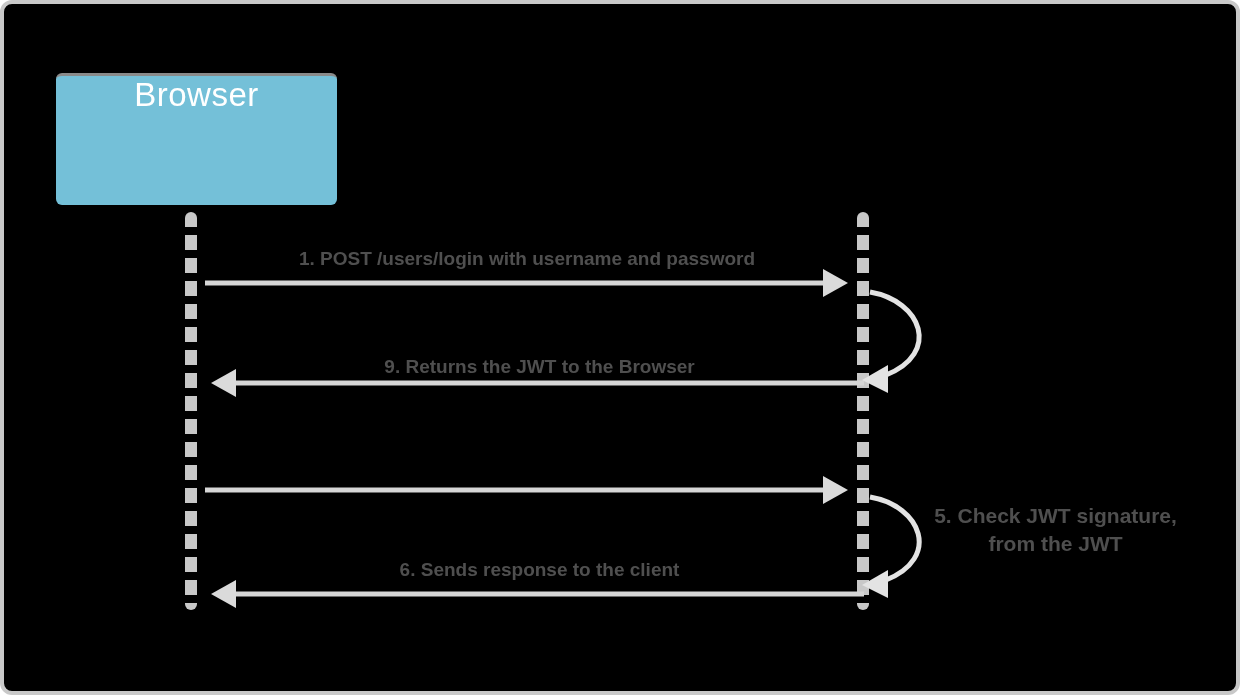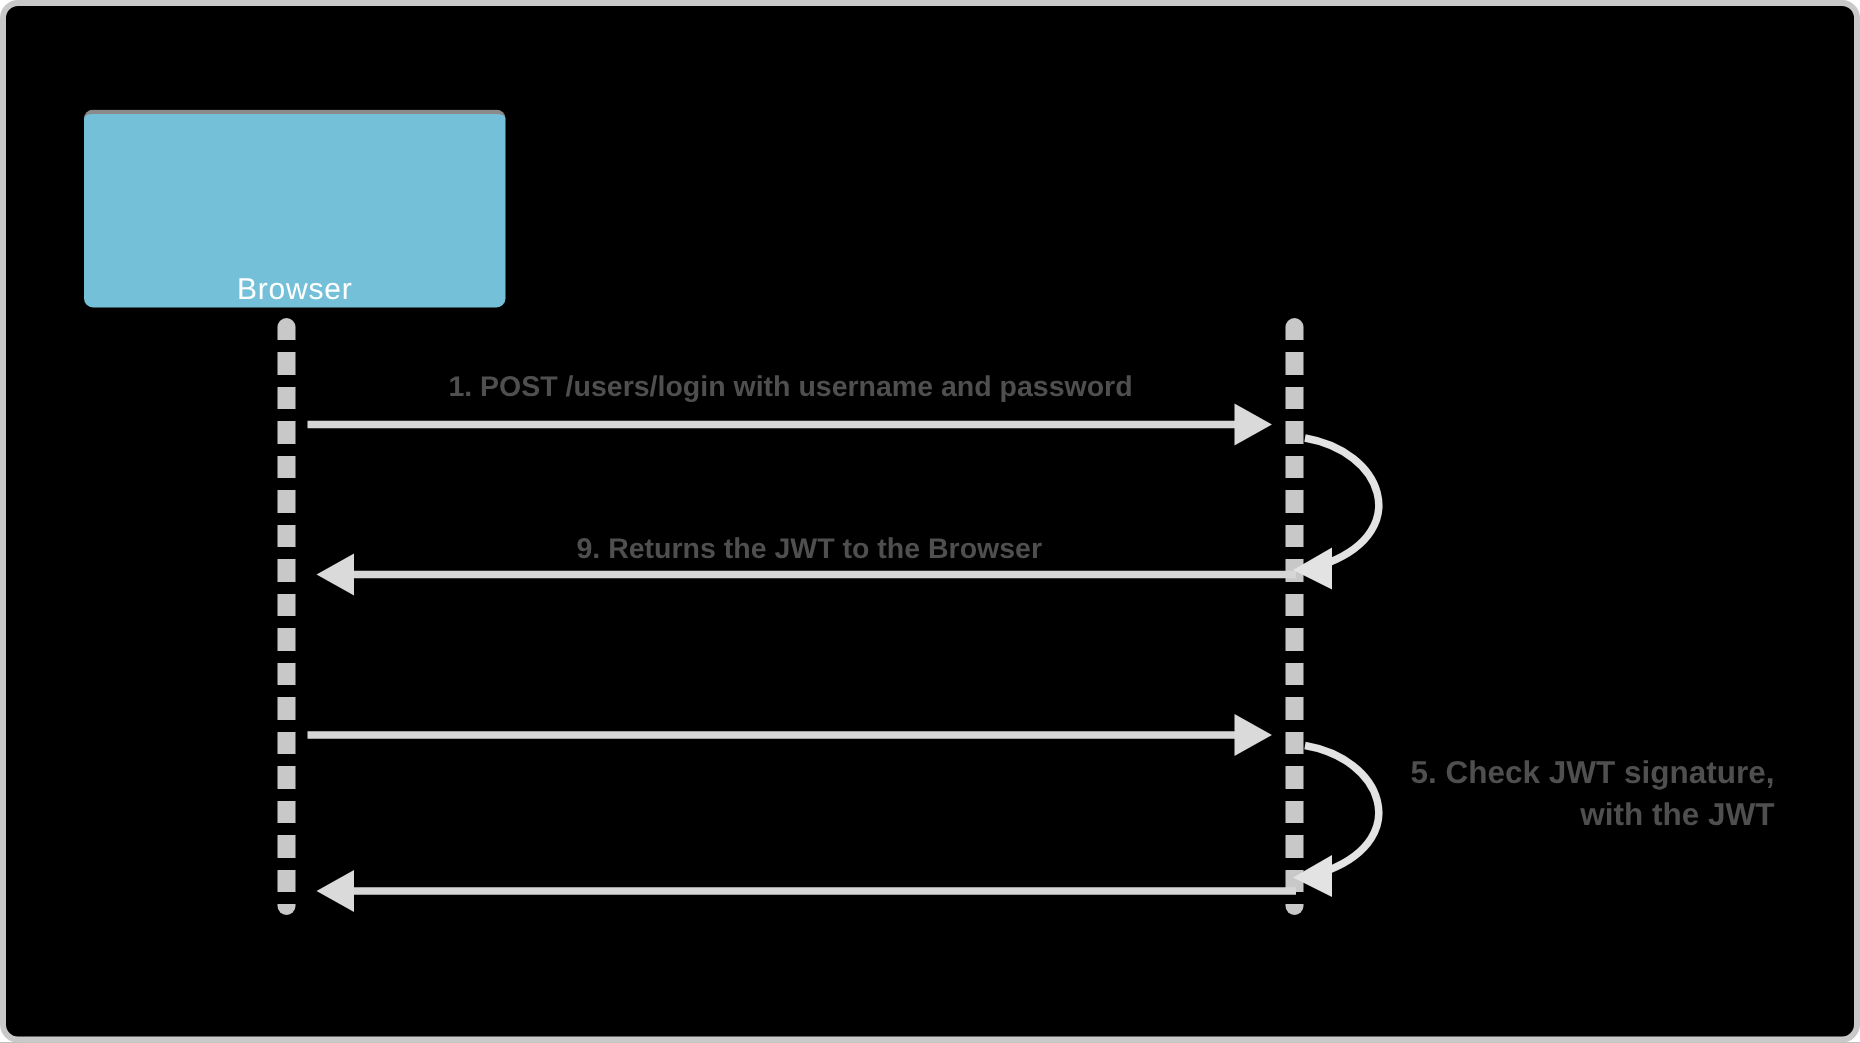--- a/index.html
+++ b/index.html
@@ -5,23 +5,23 @@
   html,body{margin:0;padding:0;background:#ffffff;}
   .canvas{
     position:relative;width:1240px;height:695px;overflow:hidden;
     font-family:"Liberation Sans", sans-serif;
   }
   .frame{
     position:absolute;inset:0;box-sizing:border-box;
     background:#000000;border:4px solid #c9c9c9;border-radius:12px;
   }
   .actor-box{
-    position:absolute;display:flex;align-items:flex-end;justify-content:center;
+    position:absolute;display:flex;align-items:flex-start;justify-content:center;
     border-radius:6px;border-top:3px solid #8a8a8a;box-sizing:border-box;
-    font-size:20px;font-weight:500;letter-spacing:.5px;color:#ffffff;
+    font-size:33px;font-weight:500;letter-spacing:.5px;color:#ffffff;
   }
   #browser-box{left:56px;top:73px;width:281px;height:132px;}
   #server-box{left:725px;top:73px;width:282px;height:132px;}
   .lifeline{
     position:absolute;width:12px;top:212px;height:398px;border-radius:6px;
     background:repeating-linear-gradient(to bottom,#c8c8c8 0 15px,transparent 15px 23px);
   }
   #browser-lifeline{left:185px;}
   #server-lifeline{left:857px;}
   svg.wires{position:absolute;left:0;top:0;width:1240px;height:695px;}
@@ -31,21 +31,21 @@
   }
   #label-m1{left:207px;width:640px;top:246px;}
   #label-m3{left:213px;width:653px;top:354px;}
   #label-m4{left:207px;width:640px;top:453px;}
   #label-m6{left:213px;width:653px;top:557px;}
   .note-label{
     position:absolute;color:#4f4f4f;font-size:21px;font-weight:600;
     text-align:center;line-height:29px;
   }
   #label-m2{left:905px;top:308px;width:230px;}
-  #label-m5{left:928px;top:502px;width:255px;line-height:28px;text-align:right;}
+  #label-m5{left:928px;top:502px;width:255px;line-height:28px;}
 </style>
 </head>
 <body>
 
 <div class="canvas">
   <div class="frame"></div>
 
   <div class="actor-box" id="browser-box" style="background-color: rgb(116, 192, 216); color: rgb(255, 255, 255);">
     <span>Browser</span>
   </div>
@@ -73,18 +73,19 @@
       <path d="M 870 292 C 922 301 941 353 886 375"></path>
       <polygon points="862,380 888,365 888,393" fill="#e3e3e3" stroke="none"></polygon>
 
       <path d="M 870 497 C 922 506 941 558 886 580"></path>
       <polygon points="862,585 888,570 888,598" fill="#e3e3e3" stroke="none"></polygon>
     </g>
   </svg>
 
   <div class="msg-label" id="label-m1" style="color: rgb(79, 79, 79);">1. POST /users/login with username and password</div>
   <div class="msg-label" id="label-m3" style="color: rgb(79, 79, 79);">9. Returns the JWT to the Browser</div>
+  <div class="msg-label" id="label-m6" style="color: rgb(79, 79, 79);">6. Sends response to the client</div>
 
   <div class="note-label" id="label-m5" style="color: rgb(79, 79, 79);">
     <div>5. Check JWT signature,</div>
-    <div>with the JWT</div>
+    <div>from the JWT</div>
   </div>
 </div>
 
 </body></html>

